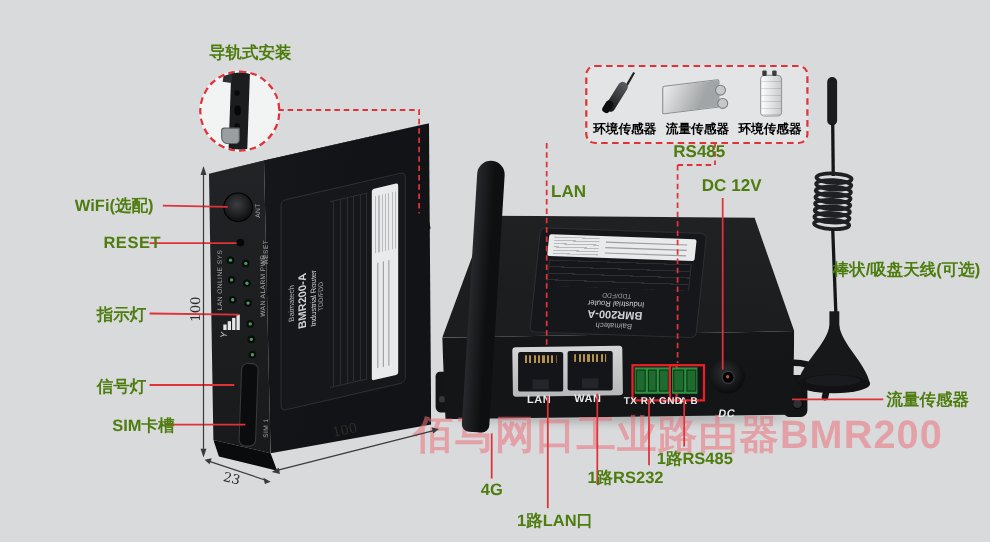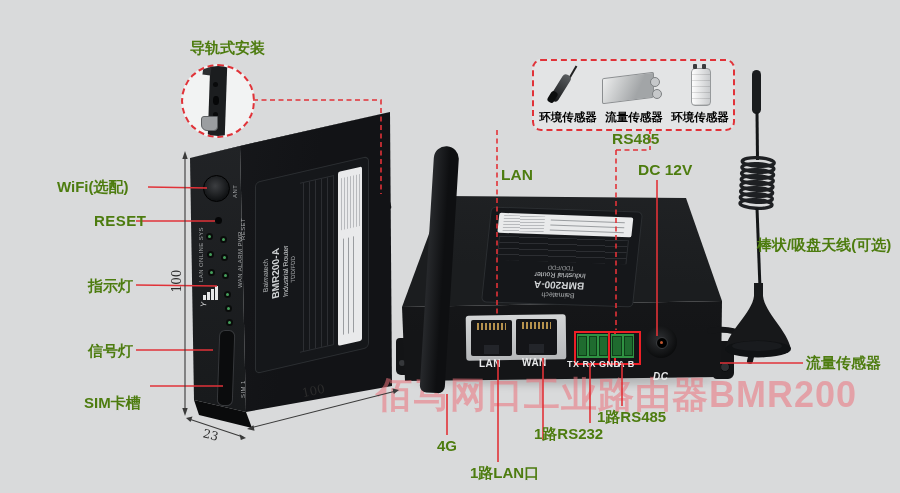--- a/index.html
+++ b/index.html
@@ -251,25 +251,25 @@
       <polygon points="185,151 182.3,159 187.7,159"></polygon>
       <polygon points="185,416 182.3,408 187.7,408"></polygon>
       <polygon points="186,418 192.5,416.5 190.5,422"></polygon>
       <polygon points="246,438 239.5,434.3 240.8,440"></polygon>
       <polygon points="247,429 253.5,425.3 254.5,430.8"></polygon>
       <polygon points="399,390 392.5,388.6 393.8,394"></polygon>
     </g>
   </svg>
 
   <div class="lbl" style="left:190px;top:39px;">导轨式安装</div>
-  <div class="lbl" style="left:57px;top:178px;">WiFi(选配)</div>
+  <div class="lbl" style="left:68px;top:178px;">WiFi(选配)</div>
   <div class="lbl" style="left:94px;top:212px;letter-spacing:.5px;">RESET</div>
   <div class="lbl" style="left:88px;top:277px;">指示灯</div>
   <div class="lbl" style="left:88px;top:342px;">信号灯</div>
-  <div class="lbl" style="left:84px;top:378px;margin-top:16px;">SIM卡槽</div>
+  <div class="lbl" style="left:102px;top:378px;">SIM卡槽</div>
 
   <div class="dim" style="left:166px;top:274px;transform:rotate(-90deg);">100</div>
   <div class="dim" style="left:203px;top:428px;transform:rotate(14deg);">23</div>
   <div class="dim" style="left:302px;top:384px;transform:rotate(-12deg);">100</div>
 
   <div class="lbl" style="left:501px;top:166px;font-size:15.5px;">LAN</div>
   <div class="lbl" style="left:612px;top:130px;font-size:15.5px;">RS485</div>
   <div class="lbl" style="left:638px;top:161px;font-size:15.5px;">DC 12V</div>
 
   <div class="lbl" style="left:437px;top:437px;">4G</div>

